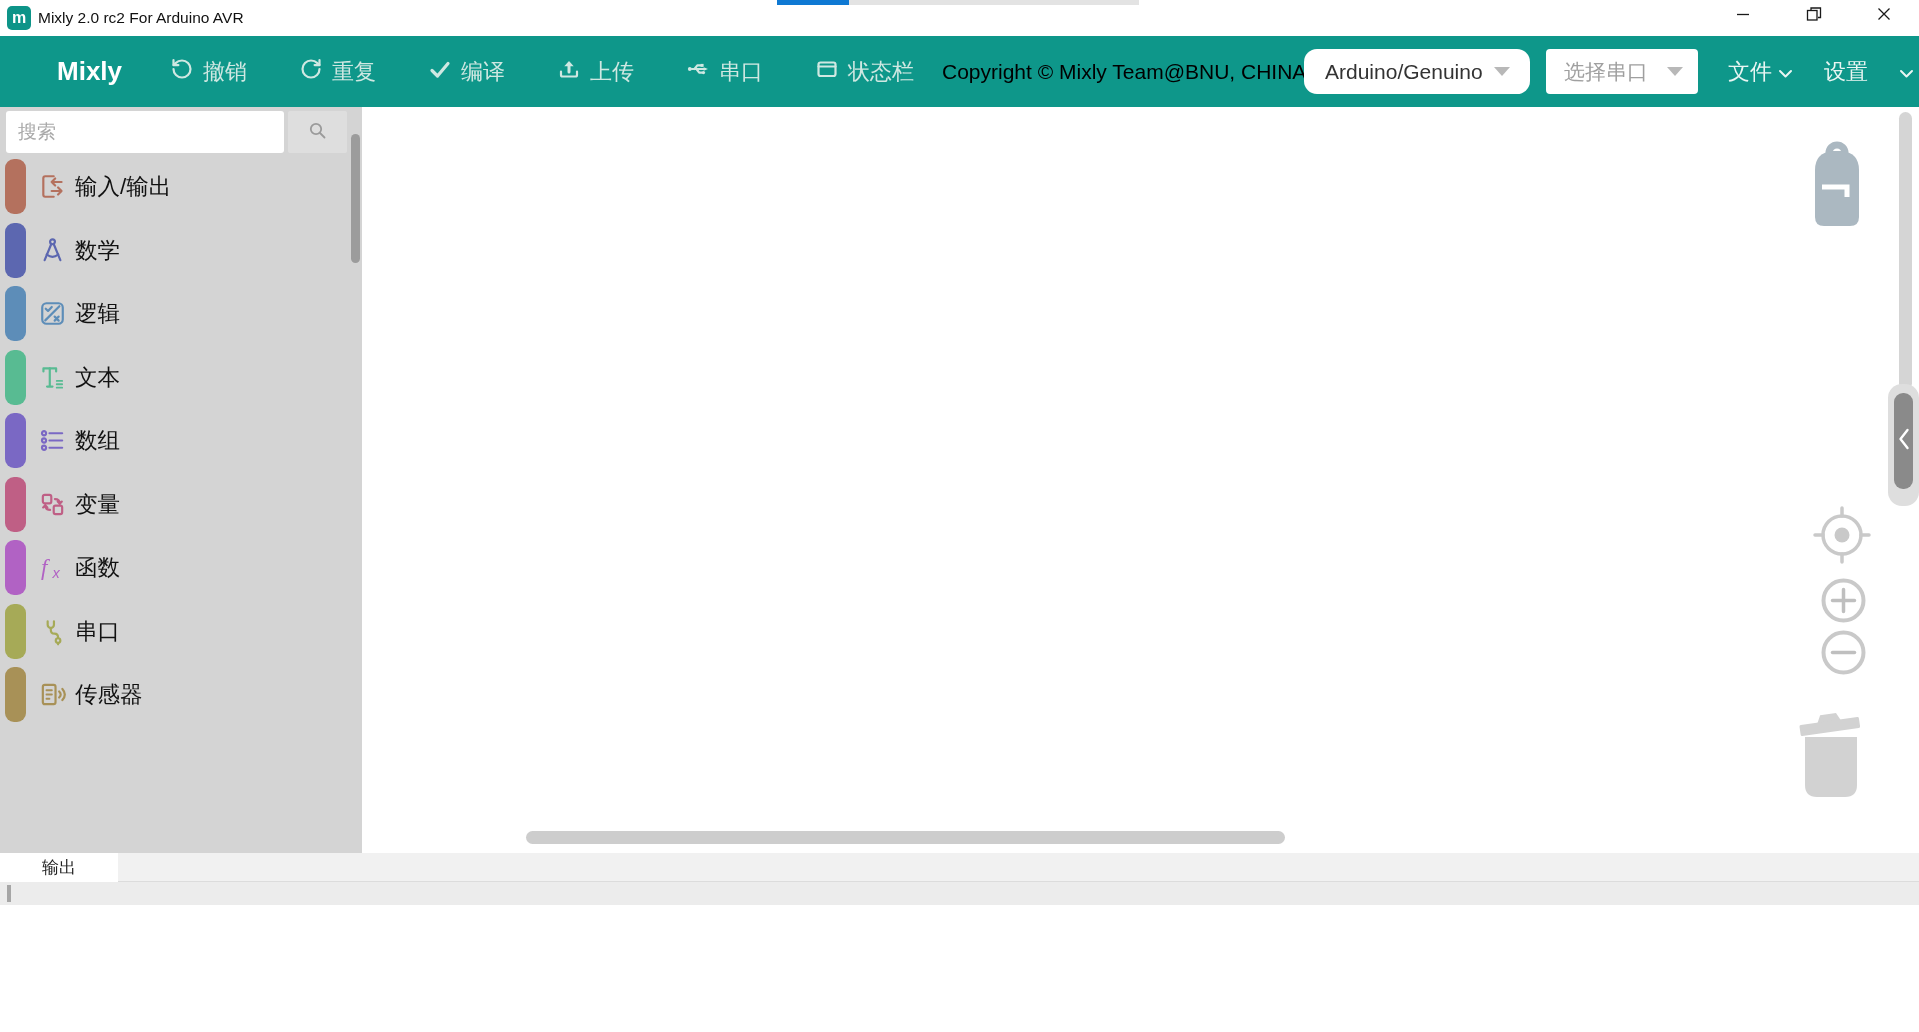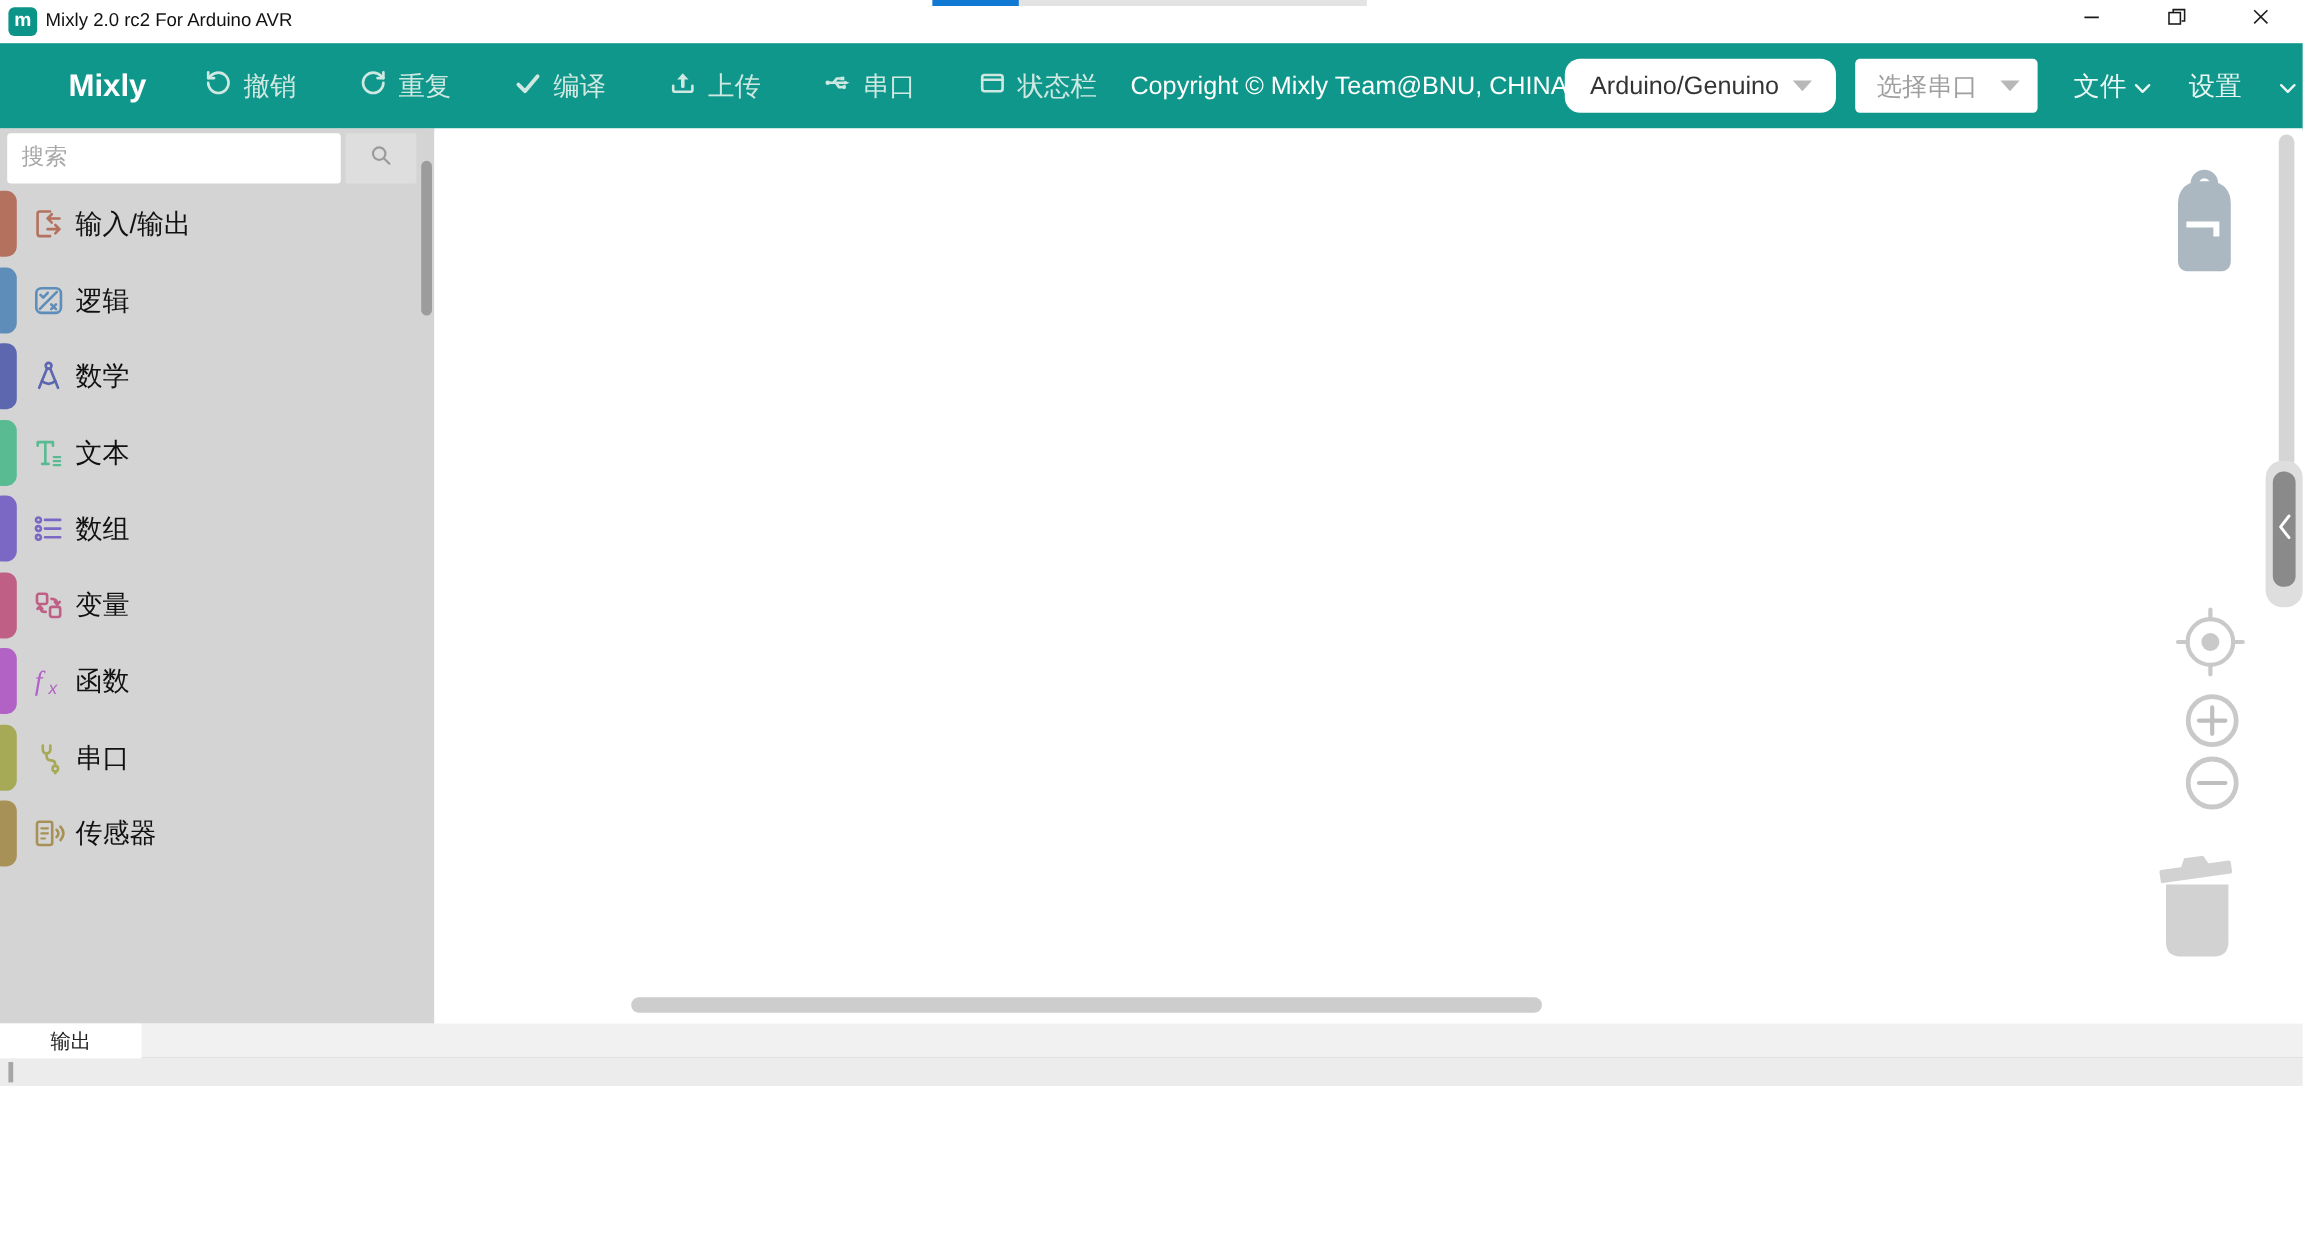--- a/index.html
+++ b/index.html
@@ -16,21 +16,21 @@
   .progress-fill{height:5px;background:#0f79d3;width:20%;}
   .winbtn{position:absolute;top:0;width:34px;height:32px;display:flex;align-items:center;justify-content:center;cursor:pointer;}
   .winbtn svg{stroke:#1a1a1a;stroke-width:1.3;fill:none;}
   
   .toolbar{position:absolute;left:0;top:36px;width:1919px;height:71px;background:#0e978a;
     border-bottom:2px solid #bcdeda;box-sizing:content-box;}
   .tb-logo{position:absolute;left:57px;top:0;height:71px;line-height:71px;font-size:26px;font-weight:bold;color:#ffffff;}
   .tb-buttons{position:absolute;left:170px;top:0;height:71px;display:flex;align-items:center;gap:52px;}
   .tb-btn{display:flex;gap:9px;color:#cfe8e2;font-size:22px;cursor:pointer;white-space:nowrap;}
   .tb-btn svg{stroke:#cfe8e2;fill:none;stroke-width:2.2;stroke-linecap:round;stroke-linejoin:round;}
-  .tb-copy{position:absolute;left:942px;top:0;height:85px;line-height:71px;font-size:21px;color:#ffffff;}
+  .tb-copy{position:absolute;left:942px;top:0;height:85px;line-height:71px;font-size:21px;color:#000000;}
   .tb-select{position:absolute;top:13px;height:45px;background:#fff;border-radius:4px;display:flex;
     align-items:center;cursor:pointer;}
   .tb-select .tri{width:0;height:0;border-left:8px solid transparent;border-right:8px solid transparent;
     border-top:9px solid #b8b8b8;margin-left:auto;}
   .sel-board{left:1304px;width:226px;border-radius:13px;}
   .sel-board .val{font-size:21px;color:#333;margin-left:21px;}
   .sel-board .tri{margin-right:20px;}
   .sel-port{left:1546px;width:152px;}
   .sel-port .val{font-size:21px;color:#9f9f9f;margin-left:18px;}
   .sel-port .tri{margin-right:15px;}
@@ -42,21 +42,21 @@
   
   .sidebar{position:absolute;left:0;top:107px;width:362px;height:746px;background:#d4d4d4;overflow:hidden;}
   .search-input{position:absolute;left:6px;top:4px;width:278px;height:42px;border:none;outline:none;
     border-radius:3px;background:#fff;font-size:19px;padding:0 12px;box-sizing:border-box;color:#333;
     font-family:inherit;}
   .search-input::placeholder{color:#a8a8a8;}
   .search-btn{position:absolute;left:288px;top:4px;width:59px;height:42px;background:#dedede;border-radius:2px;
     display:flex;align-items:center;justify-content:center;cursor:pointer;}
   .search-btn svg{stroke:#9a9a9a;fill:none;stroke-width:1.8;stroke-linecap:round;}
   .side-scroll{position:absolute;left:351px;top:27px;width:9px;height:129px;background:#9c9c9c;border-radius:4.5px;}
-  .cat-list{position:absolute;left:0;top:52px;width:362px;}
+  .cat-list{position:absolute;left:12px;top:52px;width:362px;}
   .cat{position:relative;height:55px;margin-bottom:8.5px;cursor:pointer;}
   .cat-bar{position:absolute;left:-7px;top:0;width:21px;height:55px;border-radius:9px;}
   .cat-icon{position:absolute;left:26px;top:13px;width:29px;height:29px;}
   .cat-icon svg{stroke:currentColor;fill:none;stroke-width:1.8;stroke-linecap:round;stroke-linejoin:round;}
   .cat-label{position:absolute;left:63px;top:0;height:55px;line-height:55px;font-size:22.5px;color:#111;
     font-weight:500;white-space:nowrap;}
   
   .canvas{position:absolute;left:362px;top:107px;width:1557px;height:746px;background:#fff;}
   .backpack{position:absolute;left:1806px;top:138px;}
   .vscroll{position:absolute;left:1899px;top:112px;width:13px;height:278px;background:#d5d5d5;border-radius:6.5px;}
@@ -225,43 +225,43 @@
           <path d="M13 3.5 H6 a1.6 1.6 0 0 0 -1.6 1.6 v13.8 a1.6 1.6 0 0 0 1.6 1.6 h7"></path>
           <path d="M19.5 8.3 h-8.2 m2.9 -2.9 l-2.9 2.9 2.9 2.9"></path>
           <path d="M11.3 15.7 h8.2 m-2.9 -2.9 l2.9 2.9 -2.9 2.9"></path>
         </svg>
       </span>
       <span class="cat-label">输入/输出</span>
     </div>
 
 
     <div class="cat">
+      <span class="cat-bar" style="background: rgb(92, 103, 176);"></span>
+      <span class="cat-icon" style="color: rgb(92, 103, 176);">
+        <svg width="29" height="29" viewBox="0 0 24 24">
+          <circle cx="12" cy="4.8" r="2"></circle>
+          <path d="M11 6.6 L5.5 20"></path>
+            <path d="M13 6.6 L18.5 20"></path>
+          <path d="M7.3 15.3 q4.7 3.9 9.4 0"></path>
+        </svg>
+      </span>
+      <span class="cat-label">数学</span>
+    </div>
+
+    <div class="cat">
       <span class="cat-bar" style="background: rgb(93, 141, 184);"></span>
       <span class="cat-icon" style="color: rgb(93, 141, 184);">
         <svg width="29" height="29" viewBox="0 0 24 24">
           <rect x="3.5" y="3.5" width="17" height="17" rx="3.5"></rect>
           <path d="M6 17.7 L17.7 6"></path>
           <path d="M6.4 8 l1.9 1.9 L11.4 6.6"></path>
           <path d="M13.8 14.6 l3.3 3.3 m0 -3.3 l-3.3 3.3"></path>
         </svg>
       </span>
       <span class="cat-label">逻辑</span>
-    </div>
-
-    <div class="cat">
-      <span class="cat-bar" style="background: rgb(92, 103, 176);"></span>
-      <span class="cat-icon" style="color: rgb(92, 103, 176);">
-        <svg width="29" height="29" viewBox="0 0 24 24">
-          <circle cx="12" cy="4.8" r="2"></circle>
-          <path d="M11 6.6 L5.5 20"></path>
-            <path d="M13 6.6 L18.5 20"></path>
-          <path d="M7.3 15.3 q4.7 3.9 9.4 0"></path>
-        </svg>
-      </span>
-      <span class="cat-label">数学</span>
     </div>
 
     <div class="cat">
       <span class="cat-bar" style="background: rgb(88, 187, 146);"></span>
       <span class="cat-icon" style="color: rgb(88, 187, 146);">
         <svg width="29" height="29" viewBox="0 0 24 24">
           <path d="M4.5 7 V4.5 H15 V7"></path>
             <path d="M9.75 4.5 V19.5 M7.5 19.5 h4.5"></path>
           <path d="M15.5 14.8 h4.5 M15.5 17.6 h4.5 M15.5 20.4 h4.5" stroke-width="1.5"></path>
         </svg>

